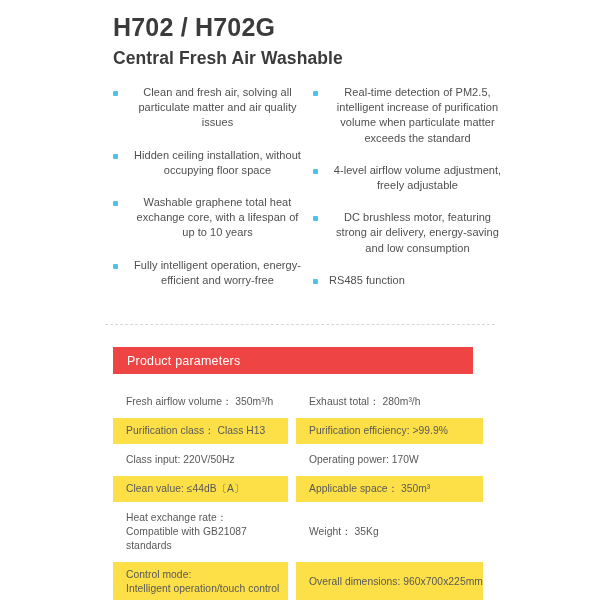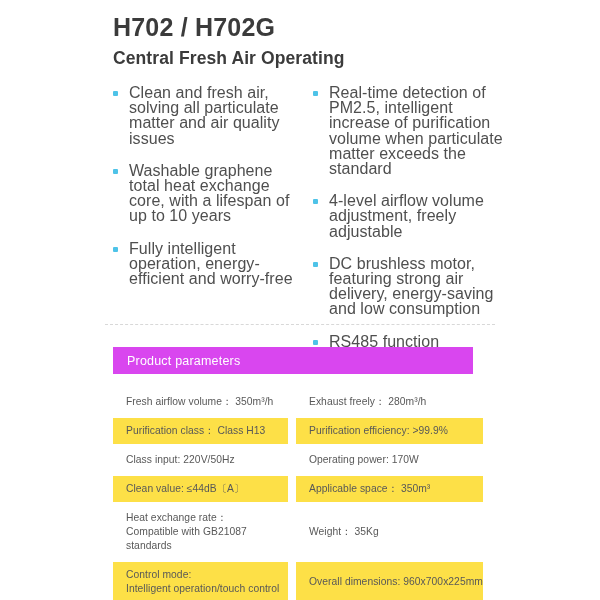--- a/index.html
+++ b/index.html
@@ -67,44 +67,45 @@
   .bullet-dot {
     flex: 0 0 auto;
     width: 5px;
     height: 5px;
     background: #4ec3e8;
     margin-top: 6px;
     margin-right: 11px;
     border-radius: 1px;
   }
   .feature-text {
-    font-size: 16px;
+    font-size: 11px;
     line-height: 15.2px;
     color: #4f4f4f;
     letter-spacing: 0.05px;
+    text-align: center;
   }
 
   
   .divider {
     position: absolute;
     left: 105px;
     top: 324px;
     width: 390px;
     height: 0;
     border-top: 1px dashed #d8d8d8;
   }
 
   
   .params-header {
     position: absolute;
     left: 113px;
     top: 347px;
     width: 360px;
     height: 27px;
-    background: #d946ef;
+    background: #ef4444;
     display: flex;
     align-items: center;
   }
   .params-header-text {
     color: #ffffff;
     font-size: 12.5px;
     padding-left: 14px;
     letter-spacing: 0.2px;
   }
 
@@ -147,29 +148,33 @@
     display: block;
   }
 </style>
 </head>
 <body>
 
 <div class="page">
 
   <div class="titles">
     <h1 class="model-title">H702 / H702G</h1>
-    <h2 class="product-title">Central Fresh Air Operating</h2>
+    <h2 class="product-title">Central Fresh Air Washable</h2>
   </div>
 
   <div class="features">
 
     <div class="feature-col left">
       <div class="feature-item">
         <span class="bullet-dot"></span>
         <span class="feature-text">Clean and fresh air, solving all particulate matter and air quality issues</span>
+      </div>
+      <div class="feature-item">
+        <span class="bullet-dot"></span>
+        <span class="feature-text">Hidden ceiling installation, without occupying floor space</span>
       </div>
       <div class="feature-item">
         <span class="bullet-dot"></span>
         <span class="feature-text">Washable graphene total heat exchange core, with a lifespan of up to 10 years</span>
       </div>
       <div class="feature-item">
         <span class="bullet-dot"></span>
         <span class="feature-text">Fully intelligent operation, energy-efficient and worry-free</span>
       </div>
     </div>
@@ -198,21 +203,21 @@
   <div class="divider"></div>
 
   <div class="params-header">
     <span class="params-header-text">Product parameters</span>
   </div>
 
   <div class="spec-table">
 
     <div class="spec-row plain">
       <div class="spec-cell left">Fresh airflow volume： 350m³/h</div>
-      <div class="spec-cell right">Exhaust freely： 280m³/h</div>
+      <div class="spec-cell right">Exhaust total： 280m³/h</div>
     </div>
 
     <div class="spec-row shaded">
       <div class="spec-cell left">Purification class： Class H13</div>
       <div class="spec-cell right">Purification efficiency:  &gt;99.9%</div>
     </div>
 
     <div class="spec-row plain">
       <div class="spec-cell left">Class input: 220V/50Hz</div>
       <div class="spec-cell right">Operating power:  170W</div>

